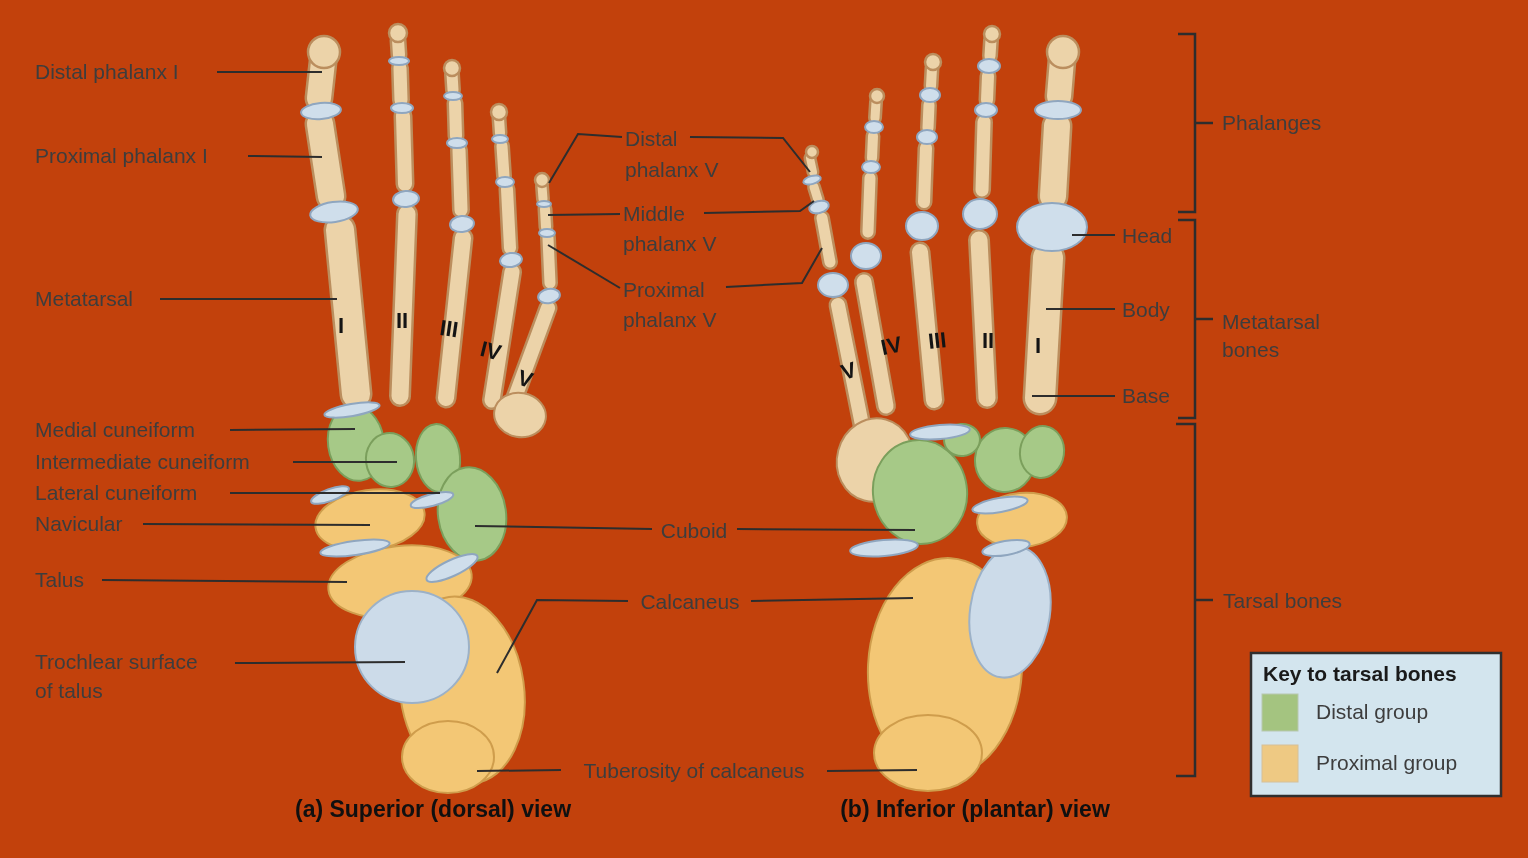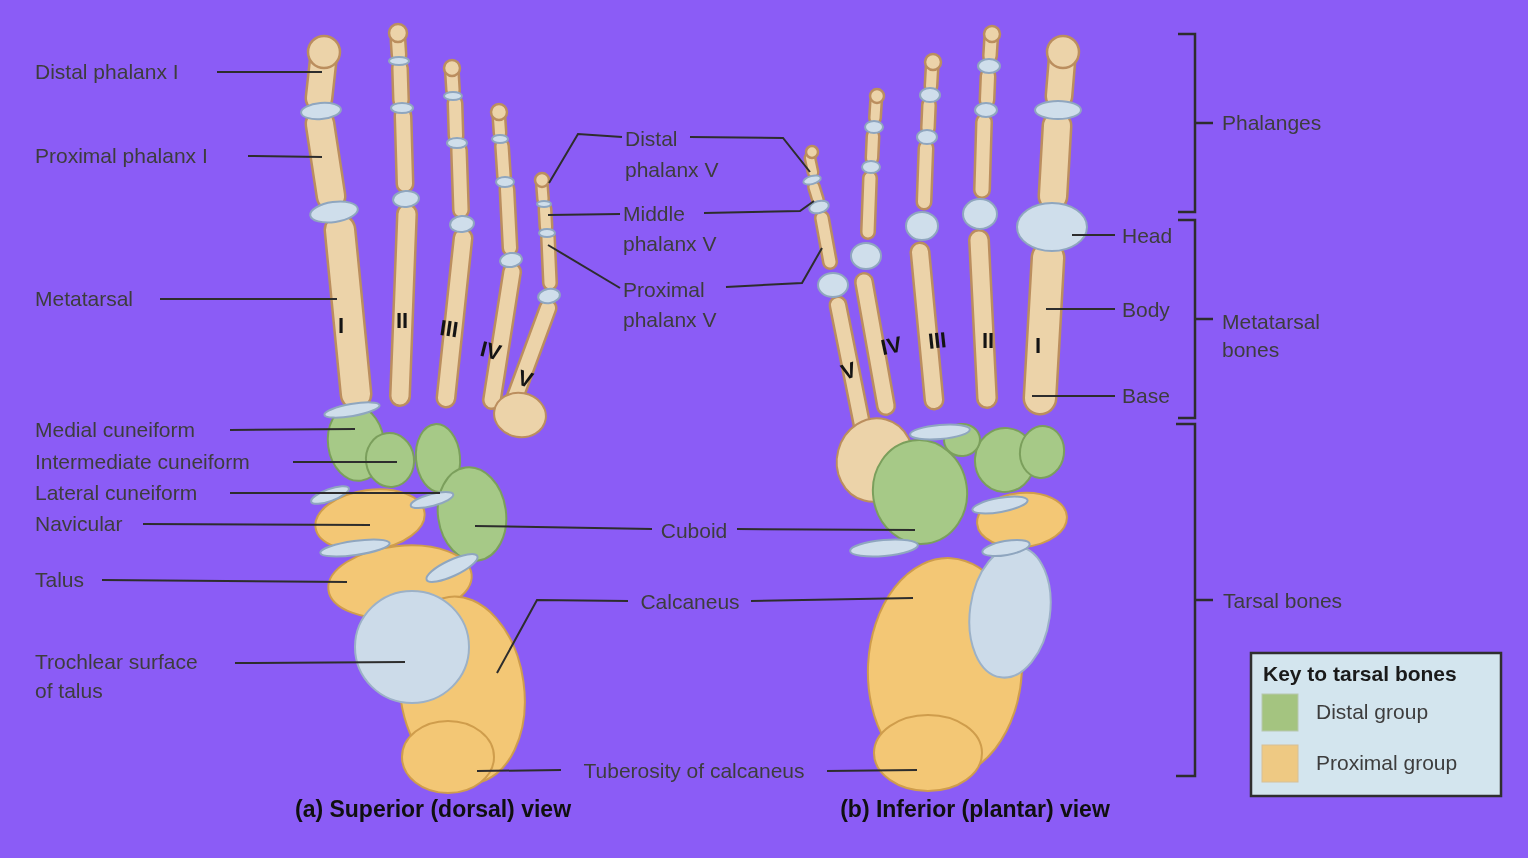--- a/index.html
+++ b/index.html
@@ -1,16 +1,16 @@
 <!DOCTYPE html>
 <html><head>
 <meta charset="utf-8">
 <style>
   html,body{margin:0;padding:0;background:#ffffff;}
-  .canvas{position:relative;width:1528px;height:858px;background:#8b5cf6;
+  .canvas{position:relative;width:1528px;height:858px;background:#c2410c;
           font-family:"Liberation Sans",sans-serif;overflow:hidden;}
   svg{display:block;}
   svg text{font-family:"Liberation Sans",sans-serif;}
   .lbl{font-size:21px;fill:#3d3d3d;}
   .numeral{font-size:22px;font-weight:bold;fill:#141414;}
   .caption{font-size:23px;font-weight:bold;fill:#101010;}
   .legend-title{font-size:21px;font-weight:bold;fill:#1a1a1a;}
   .legend-item{font-size:21px;fill:#3d3d3d;}
   .leader{fill:none;stroke:#2d2d2d;stroke-width:2;stroke-linecap:butt;}
   .bracket{fill:none;stroke:#2d2d2d;stroke-width:2.5;}

